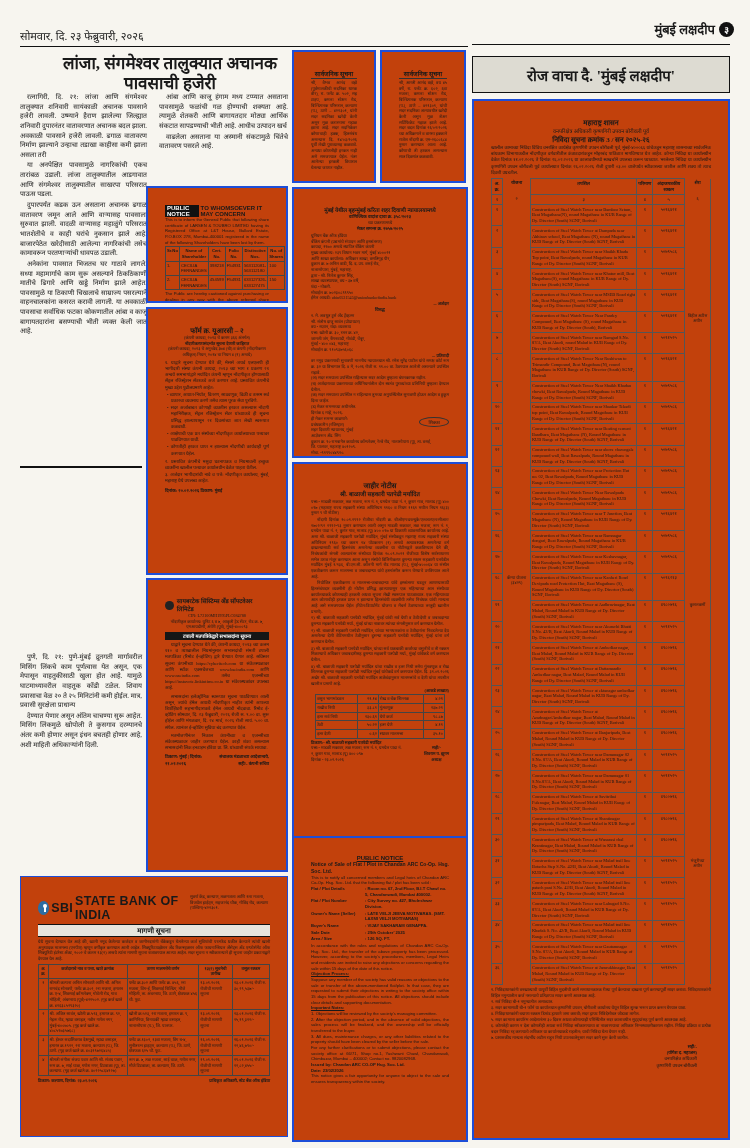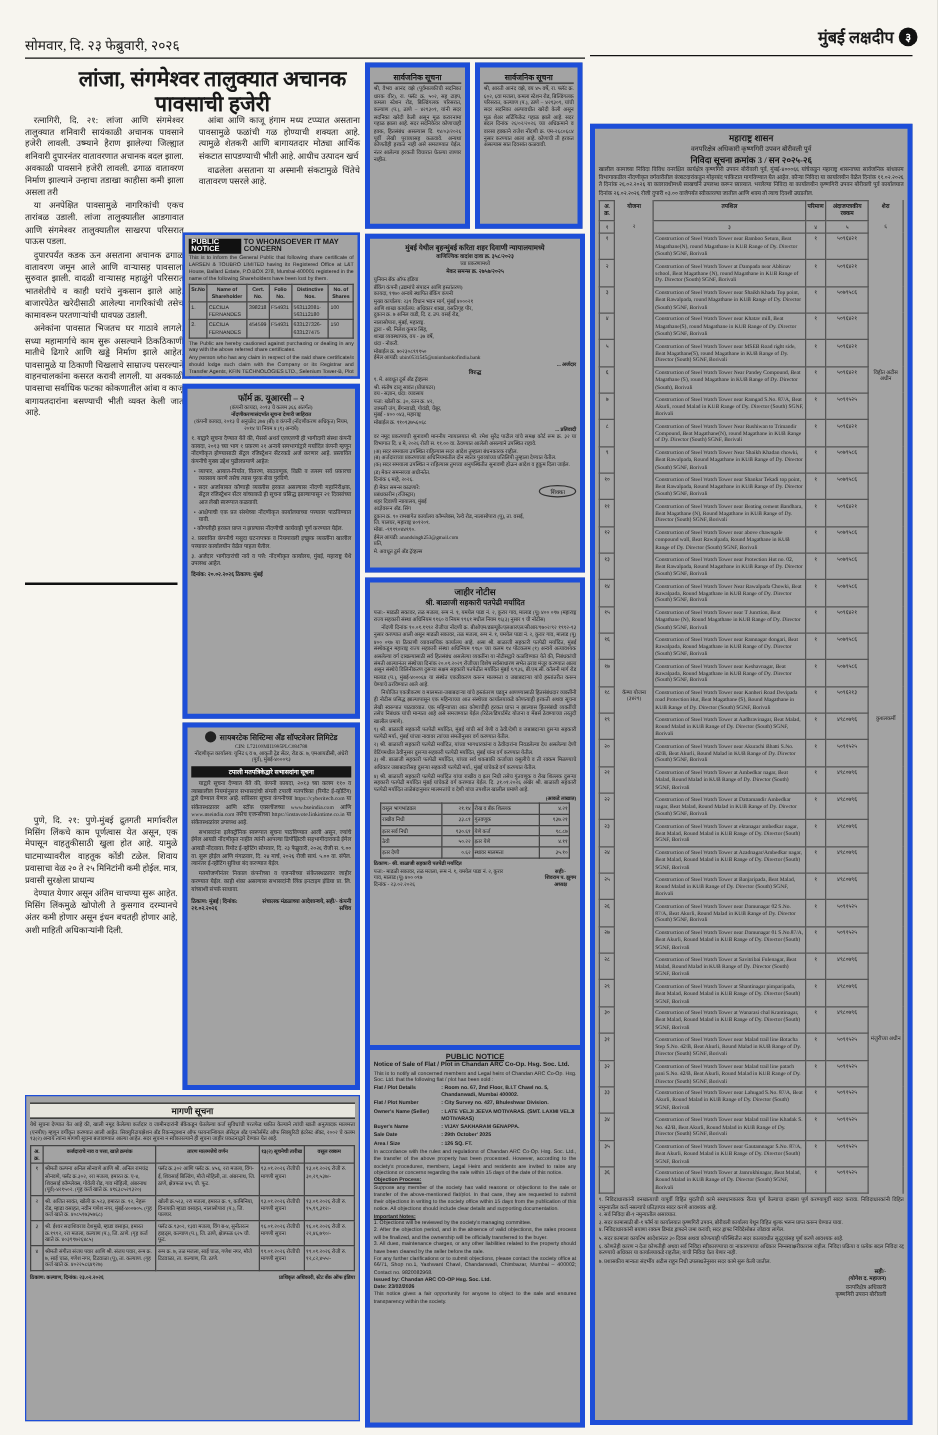--- a/index.html
+++ b/index.html
@@ -1,20 +1,20 @@
 <!DOCTYPE html>
 <html><head>
 <meta charset="utf-8">
 <style>
   *{box-sizing:border-box;margin:0;padding:0}
   html,body{width:750px;background:#cfcdc6}
   .page{position:relative;width:750px;height:1148px;background:#f7f5ef;color:#191919;
         font-family:"Liberation Serif",serif;overflow:hidden}
   .abs{position:absolute}
-  .nbox{border:4px solid #1d4ed8;background:#a3a3a3;padding:3px;overflow:hidden}
+  .nbox{border:2px solid #1d4ed8;background:#c2410c;padding:17px;overflow:hidden}
   .just{text-align:justify}
   .ctr{text-align:center}
   .b{font-weight:bold}
   .sans{font-family:"Liberation Sans",sans-serif}
   
   .dateline{font-size:11px;font-weight:normal}
   .masthead{font-size:13px;font-weight:bold;display:flex;align-items:center;gap:4px}
   .pgnum{display:inline-flex;width:15px;height:15px;border-radius:50%;background:#111;color:#fff;
          align-items:center;justify-content:center;font-size:9px}
   .rule{border-top:1.5px solid #111}
@@ -168,20 +168,28 @@
         <p class="t45 just" style="margin-bottom:2px;text-indent:6px">सभासदांना इलेक्ट्रॉनिक स्वरूपात सूचना पाठविण्यात आली असून, ज्यांचे ईमेल आयडी नोंदणीकृत नाहीत त्यांनी आपल्या डिपॉझिटरी सहभागीदाराकडे ईमेल आयडी नोंदवावा. रिमोट ई-व्होटिंग सोमवार, दि. २३ फेब्रुवारी, २०२६ रोजी स. ९.०० वा. सुरू होईल आणि मंगळवार, दि. २४ मार्च, २०२६ रोजी सायं. ५.०० वा. संपेल. त्यानंतर ई-व्होटिंग सुविधा बंद करण्यात येईल.</p>
         <p class="t45 just" style="margin-bottom:2px;text-indent:6px">मतमोजणीनंतर निकाल कंपनीच्या व एजन्सीच्या संकेतस्थळावर जाहीर करण्यात येईल. काही शंका असल्यास सभासदांनी लिंक इनटाइम इंडिया प्रा. लि. यांच्याशी संपर्क साधावा.</p>
       </div>
     <div style="display:flex;justify-content:space-between;margin-top:3px" class="t45 b">
       <span>ठिकाण: मुंबई | दिनांक: २१.०२.२०२६</span>
       <span style="text-align:right">संचालक मंडळाच्या आदेशान्वये, सही/- कंपनी सचिव</span>
     </div>
   </div>
 
   <div class="abs nbox" style="left:20px;top:876px;width:268px;height:261px;border-width:1.5px">
+    <div style="display:flex;justify-content:space-between;align-items:flex-start">
+      <div style="display:flex;align-items:center;gap:2px">
+        <span class="sbi-logo"></span>
+        <span class="sbi-name sans">SBI</span>
+        <span class="sbi-name sans">STATE BANK OF INDIA</span>
+      </div>
+      <div class="t42" style="width:96px">सुवर्ण केंद्र, कल्याण, तळमजला आणि १ला मजला, विजयेश हाईट्स, सहजानंद चौक, गोविंद रोड, कल्याण (पश्चिम)-४२१३०१.</div>
+    </div>
     <div class="magni">मागणी सूचना</div>
     <div class="t42 just">येथे सूचना देण्यात येत आहे की, खाली नमूद केलेल्या कर्जदार व जामीनदारांनी बँकेकडून घेतलेल्या कर्ज सुविधांची परतफेड थकीत केल्याने त्यांची खाती अनुत्पादक मालमत्ता (एनपीए) म्हणून वर्गीकृत करण्यात आली आहेत. सिक्युरिटायझेशन अँड रिकन्स्ट्रक्शन ऑफ फायनान्शियल ॲसेट्स अँड एन्फोर्समेंट ऑफ सिक्युरिटी इंटरेस्ट ॲक्ट, २००२ चे कलम १३(२) अन्वये त्यांना मागणी सूचना बजावण्यात आल्या आहेत. सदर सूचना न स्वीकारल्याने ही सूचना जाहीर प्रकटनाद्वारे देण्यात येत आहे.</div>
     <table class="smtbl t42" style="margin-top:2px">
       <thead>
           <tr>
         <th style="width:10px">अ. क्र.</th>
         <th style="width:90px">कर्जदाराचे नाव व पत्ता, खाते क्रमांक</th>
         <th style="width:82px">तारण मालमत्तेचे वर्णन</th>
         <th style="width:36px">१३(२) सूचनेची तारीख</th>
         <th style="width:40px">वसूल रक्कम</th>
@@ -405,20 +413,23 @@
     <div class="t42 just">1. Objections will be reviewed by the society's managing committee.</div>
         <div class="t42 just">2. After the objection period, and in the absence of valid objections, the sales process will be finalized, and the ownership will be officially transferred to the buyer.</div>
         <div class="t42 just">3. All dues, maintenance charges, or any other liabilities related to the property should have been cleared by the seller before the sale.</div>
       </div>
     <div class="t42 just">For any further clarifications or to submit objections, please contact the society office at 66/71, Shop no.1, Yashwant Chawl, Chandanwadi, Chimbazar, Mumbai – 400002; Contact no. 9820082968.</div>
     <div class="t42 b">Issued by: Chandan ARC CO-OP Hsg. Soc. Ltd.</div>
     <div class="t42 b">Date: 23/02/2026</div>
     <div class="t42 just">This notice gives a fair opportunity for anyone to object to the sale and ensures transparency within the society.</div>
   </div>
 
+  <div class="abs banner" style="left:472px;top:56px;width:258px;height:37px">
+    <span>रोज वाचा दै. 'मुंबई लक्षदीप'</span>
+  </div>
 
   <div class="abs nbox" style="left:472px;top:99px;width:258px;height:1041px">
     <div class="ctr b" style="font-size:7px">महाराष्ट्र शासन</div>
     <div class="ctr" style="font-size:5.4px">वनपरिक्षेत्र अधिकारी कृष्णगिरी उपवन बोरीवली पूर्व</div>
     <div class="ctr b" style="font-size:7px;margin-bottom:1px">निविदा सूचना क्रमांक 3 / सन २०२५-२६</div>
     <div class="t45 just" style="margin-bottom:2px">खालील कामाच्या निविदा विविध वनरक्षित कार्यक्षेत्र कृष्णगिरी उपवन बोरीवली पूर्व, मुंबई-४०००६६ यांचेकडून महाराष्ट्र शासनाच्या सार्वजनिक बांधकाम विभागाकडील नोंदणीकृत वर्गवारीतील कंत्राटदारांकडून मोहरबंद पाकिटात मागविण्यात येत आहेत. कोऱ्या निविदा या कार्यालयीन वेळेत दिनांक ११.०२.२०२६ ते दिनांक २६.०२.२०२६ या कालावधीमध्ये स्वखर्चाने उपलब्ध करून घ्याव्यात. भरलेल्या निविदा या कार्यालयीन कृष्णगिरी उपवन बोरीवली पूर्व कार्यालयात दिनांक २६.०२.२०२६ रोजी दुपारी ०३.०० वाजेपर्यंत स्वीकारल्या जातील आणि शक्य तो त्याच दिवशी उघडतील.</div>
     <table class="tt">
       <thead>
         <tr>
           <th class="c-sr">अ. क्र.</th>

